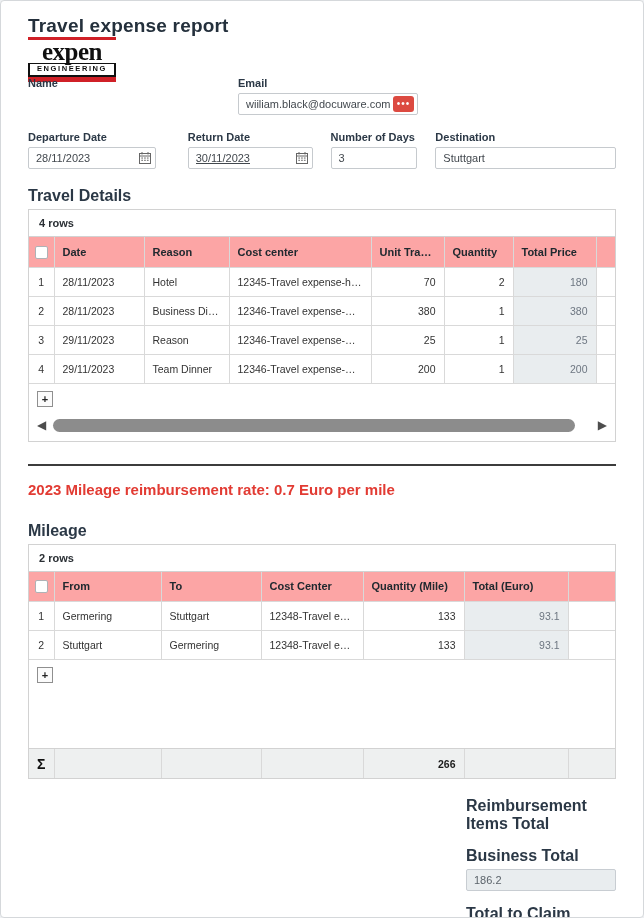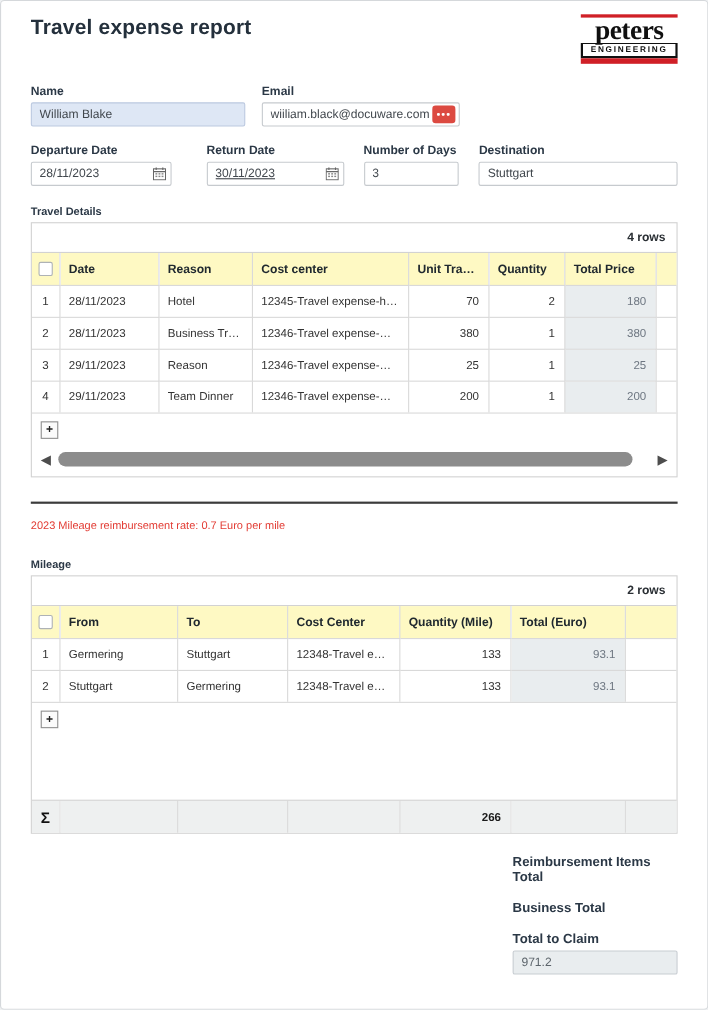--- a/index.html
+++ b/index.html
@@ -1,21 +1,21 @@
 <!DOCTYPE html>
 <html><head>
 <meta charset="utf-8">
 <style>
   * { box-sizing: border-box; }
   html,body { margin:0; padding:0; background:#eef0f2; font-family:"Liberation Sans",sans-serif; }
   .page { width:644px; height:918px; margin:0 auto; background:#fff; border:1px solid #d5d8db;
           border-radius:4px; padding:12px 27px 0; position:relative; overflow:hidden; }
 
   
-  .hdr { display:flex; justify-content:space-between; align-items:flex-start; height:50px; }
+  .hdr { display:flex; justify-content:space-between; align-items:flex-start; height:50px;flex-direction:column; }
   .title { font-size:19px; font-weight:bold; color:#24303c; margin:2px 0 0; letter-spacing:.2px; }
   .logo { width:88px; text-align:center; line-height:1; }
   .logo-bar-top { height:3px; background:#d02027; }
   .logo-name { font-family:"Liberation Serif",serif; font-weight:bold; font-size:25px; line-height:23px;
                color:#101010; letter-spacing:-.5px; }
   .logo-sub { border:2px solid #101010; border-top-width:1px; font-size:7.5px; font-weight:bold;
               letter-spacing:1.6px; padding:1px 0 2px; color:#101010; }
   .logo-bar-bottom { height:5px; background:#d02027; }
 
   
@@ -33,77 +33,76 @@
   .w-dest { width:181px; margin-left:18px; }
   .name-bg { background:#dee7f5; border-color:#bcc9e0; }
   .iwrap { position:relative; }
   .email-btn { position:absolute; right:4px; top:3px; width:21px; height:16px; background:#dc4a41;
                border:none; border-radius:3px; color:#fff; padding:0; cursor:pointer; }
   .email-btn .dots { font-size:10px; line-height:10px; letter-spacing:1px; position:relative; top:-2px; }
   .cal-btn { position:absolute; right:5px; top:5px; width:12px; height:12px; border:none; background:none;
              padding:0; cursor:pointer; }
 
   
-  .sec-label { font-size:10px; font-weight:bold; color:#2b3846; }
+  .sec-label { font-size:16px; font-weight:bold; color:#2b3846; }
   .sec-td { margin-top:18px; }
   .sec-mi { margin-top:24px; }
 
   
   .twrap { border:1px solid #d2d2d2; margin-top:4px; background:#fff; }
-  .tcaption { padding:7px 10px; font-size:11px; font-weight:600; color:#2a2f34; border-bottom:1px solid #d2d2d2;text-align:right; }
+  .tcaption { padding:7px 10px; font-size:11px; font-weight:600; color:#2a2f34; border-bottom:1px solid #d2d2d2; }
   table { border-collapse:collapse; width:100%; table-layout:fixed; border-style:hidden; }
   th, td { border:1px solid #d9d9d9; font-size:10.5px; overflow:hidden; white-space:nowrap; text-overflow:ellipsis; }
-  th { background:#fef9c3; font-weight:bold; text-align:left; color:#20292f; padding:7px 8px; font-size:11px; }
+  th { background:#fca5a5; font-weight:bold; text-align:left; color:#20292f; padding:7px 8px; font-size:11px; }
   td { color:#333; padding:8px 8px; }
   .cnum { text-align:center; color:#333; padding:8px 2px; }
   .r { text-align:right; }
   .ro { background:#e9edef; color:#6d7681; }
   .checkbox { display:inline-block; width:13px; height:13px; background:#fff; border:1px solid #aeb2b6;
               border-radius:2px; vertical-align:middle; cursor:pointer; }
   .add-row { border-top:1px solid #d9d9d9; padding:5px 8px; }
   .add-btn { width:16px; height:16px; border:1px solid #8f8f8f; background:#fbfbfb; color:#222;
              font-size:11px; font-weight:bold; line-height:12px; text-align:center; padding:0; cursor:pointer; }
   .hscroll { display:flex; align-items:center; padding:7px 8px 9px; gap:7px; }
   .sarrow { color:#4d4d4d; font-size:12px; line-height:12px; cursor:pointer; }
   .strack { flex:1; }
   .sthumb { height:13px; width:97%; background:#8c8c8c; border-radius:7px; cursor:grab; }
   .spacer { height:60px; }
   .sum-wrap { border-top:1px solid #d2d2d2; }
   .sum-wrap td { background:#eef0f0; height:29px; }
   .sum-sym { font-weight:bold; font-size:14px; text-align:center; color:#111; padding:5px 2px; }
   .sum-val { font-weight:bold; color:#1b1b1b; }
 
   .divider { border:none; border-top:2px solid #3c3c3c; margin:22px 0 0; }
-  .note { color:#e23b33; font-size:10px; margin-top:15px; }
+  .note { color:#e23b33; font-size:15px; margin-top:15px;font-weight:bold; }
 
   
   .totals { width:150px; margin-left:auto; margin-top:18px; }
   .tot-field { margin-bottom:14px; }
-  .tot-field label { display:block; font-size:12px; font-weight:bold; color:#2b3846; margin-bottom:4px; }
+  .tot-field label { display:block; font-size:16px; font-weight:bold; color:#2b3846; margin-bottom:4px; }
   .tot-input { background:#e9edef; border-color:#c8cdd2; color:#5c646b; }
 </style>
 </head>
 <body>
 
 <div class="page">
 
   <div class="hdr">
     <h1 class="title">Travel expense report</h1>
     <div class="logo">
       <div class="logo-bar-top"></div>
-      <div class="logo-name">peters</div>
+      <div class="logo-name">expen</div>
       <div class="logo-sub">ENGINEERING</div>
       <div class="logo-bar-bottom"></div>
     </div>
   </div>
 
   <div class="frow frow1">
     <div class="field w-name">
       <label>Name</label>
-      <input class="tb name-bg" value="William Blake" style="">
     </div>
     <div class="field w-email">
       <label>Email</label>
       <div class="iwrap">
         <input class="tb" style="" value="wiiliam.black@docuware.com">
         <button class="email-btn"><span class="dots">•••</span></button>
       </div>
     </div>
   </div>
 
@@ -196,21 +195,21 @@
           <td>Hotel</td>
           <td>12345-Travel expense-hotel</td>
           <td class="r">70</td>
           <td class="r">2</td>
           <td class="r ro">180</td>
           <td></td>
         </tr>
         <tr>
           <td class="cnum">2</td>
           <td>28/11/2023</td>
-          <td>Business Travel</td>
+          <td>Business Dinner</td>
           <td>12346-Travel expense-meal</td>
           <td class="r">380</td>
           <td class="r">1</td>
           <td class="r ro">380</td>
           <td></td>
         </tr>
         <tr>
           <td class="cnum">3</td>
           <td>29/11/2023</td>
           <td>Reason</td>
@@ -323,20 +322,21 @@
         </table>
     </div>
   </div>
 
   <div class="totals">
     <div class="tot-field">
       <label>Reimbursement Items Total</label>
     </div>
     <div class="tot-field">
       <label>Business Total</label>
+      <input class="tb tot-input" readonly="" value="186.2" style="">
     </div>
     <div class="tot-field">
       <label>Total to Claim</label>
       <input class="tb tot-input" readonly="" value="971.2" style="">
     </div>
   </div>
 
 </div>
 
 </body></html>

